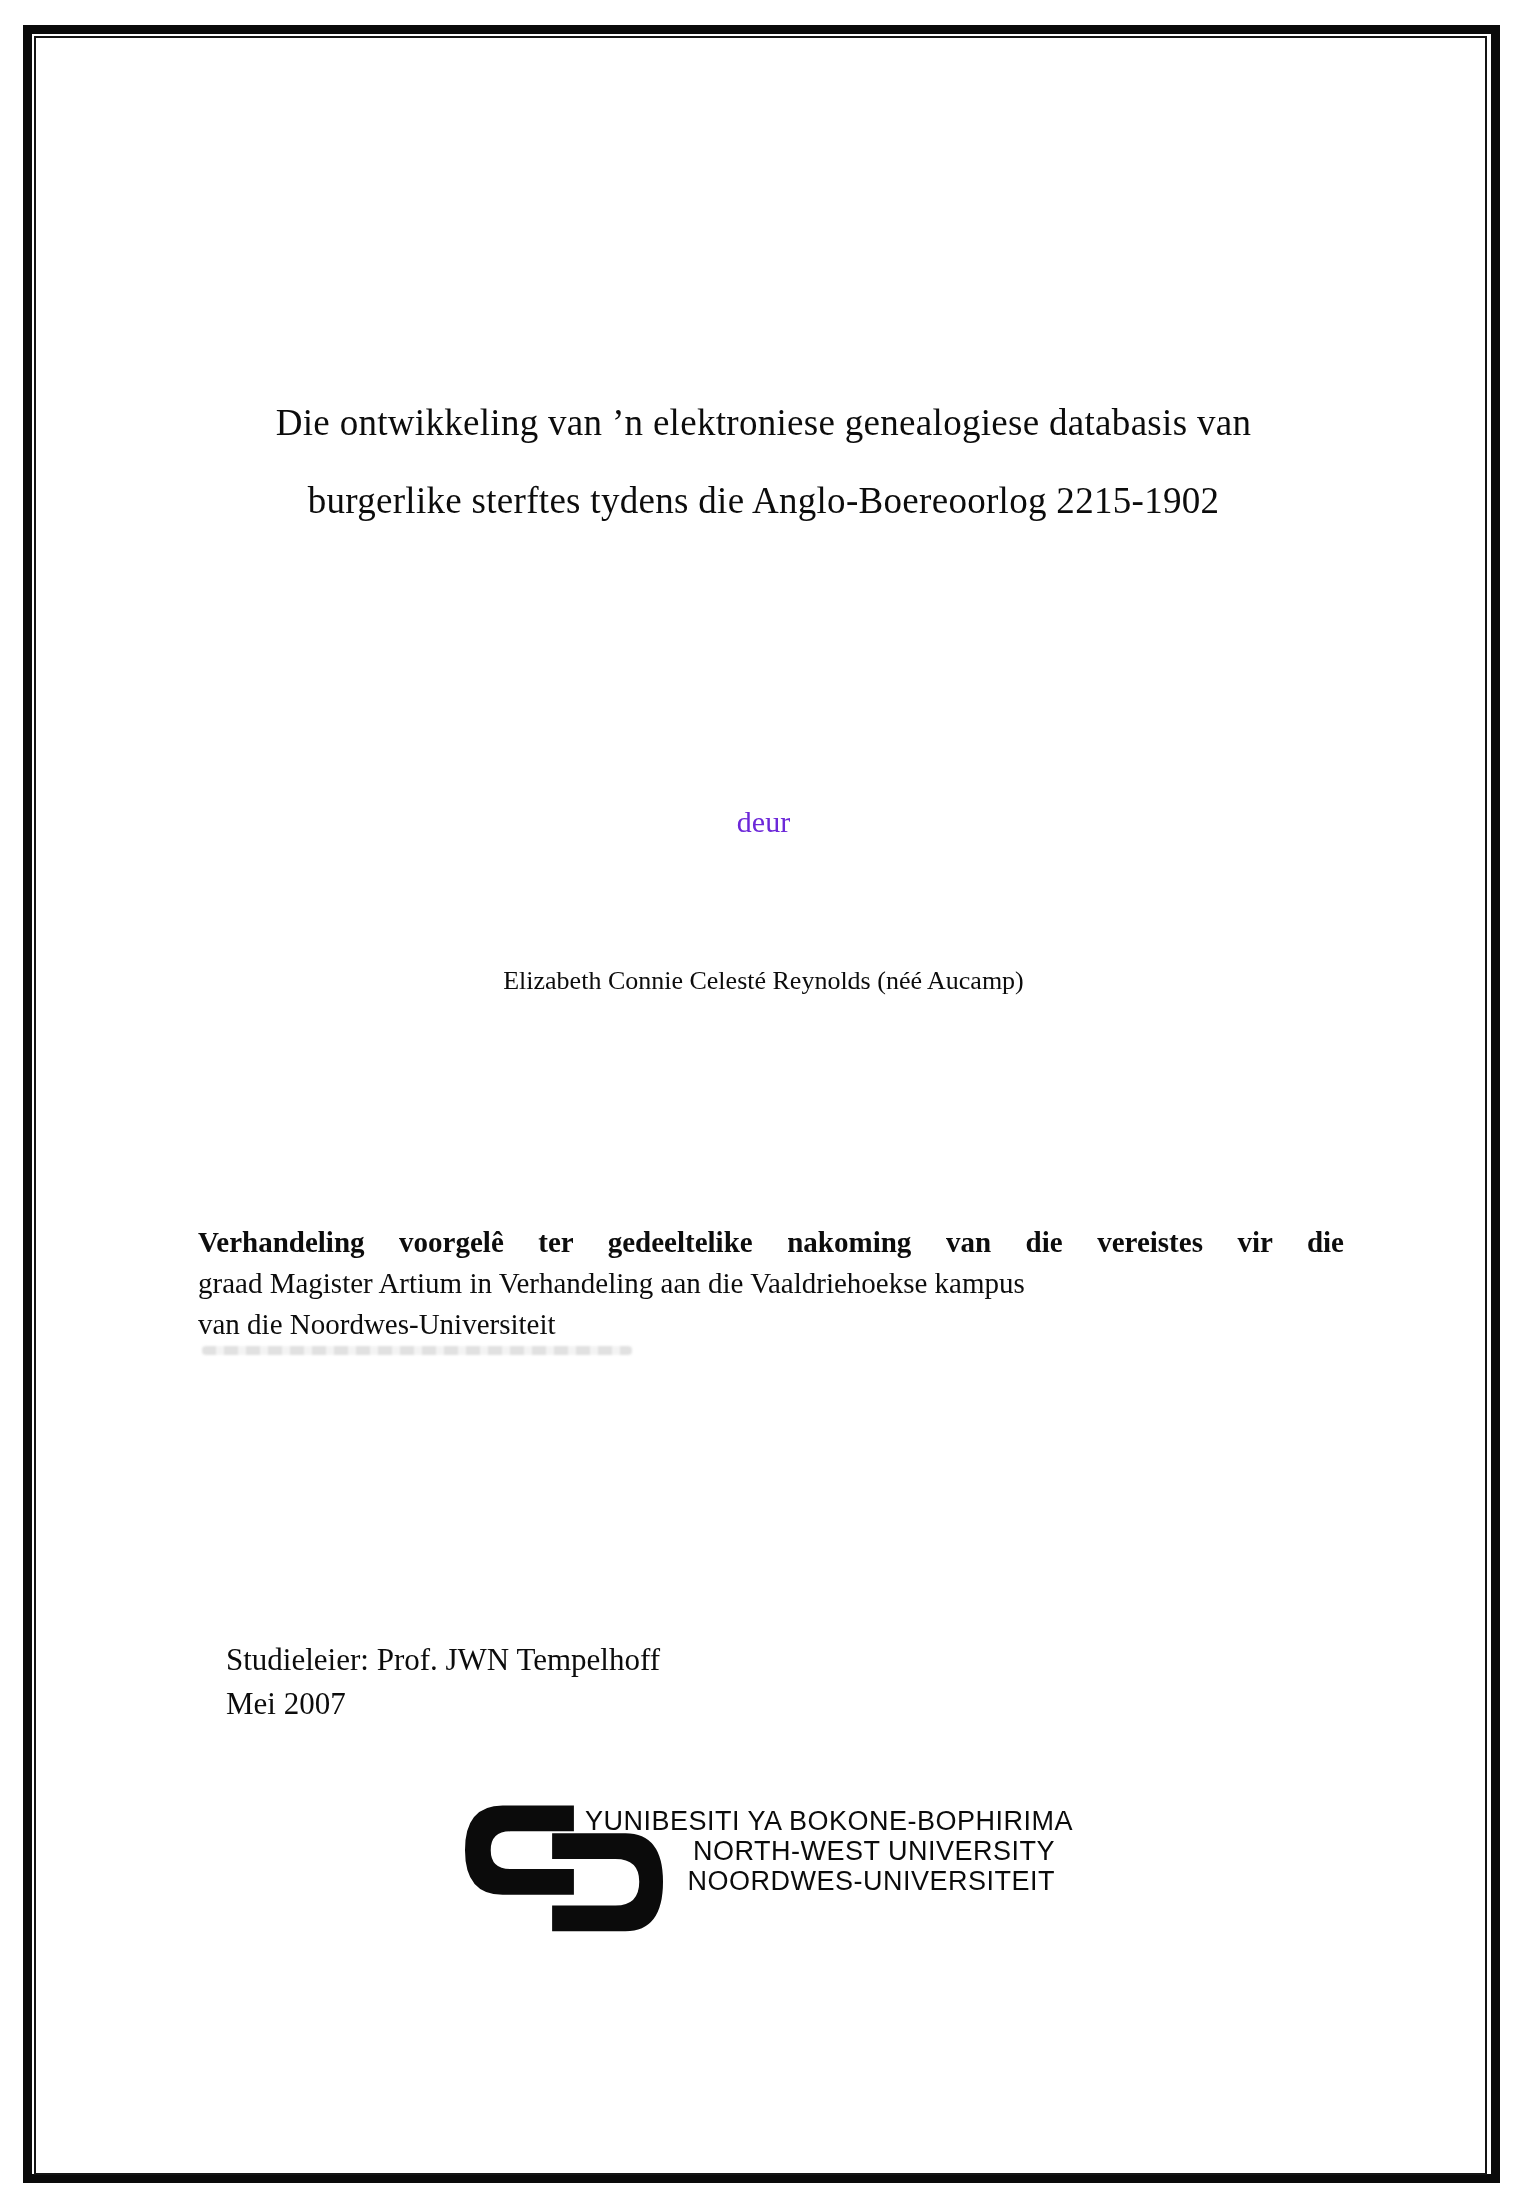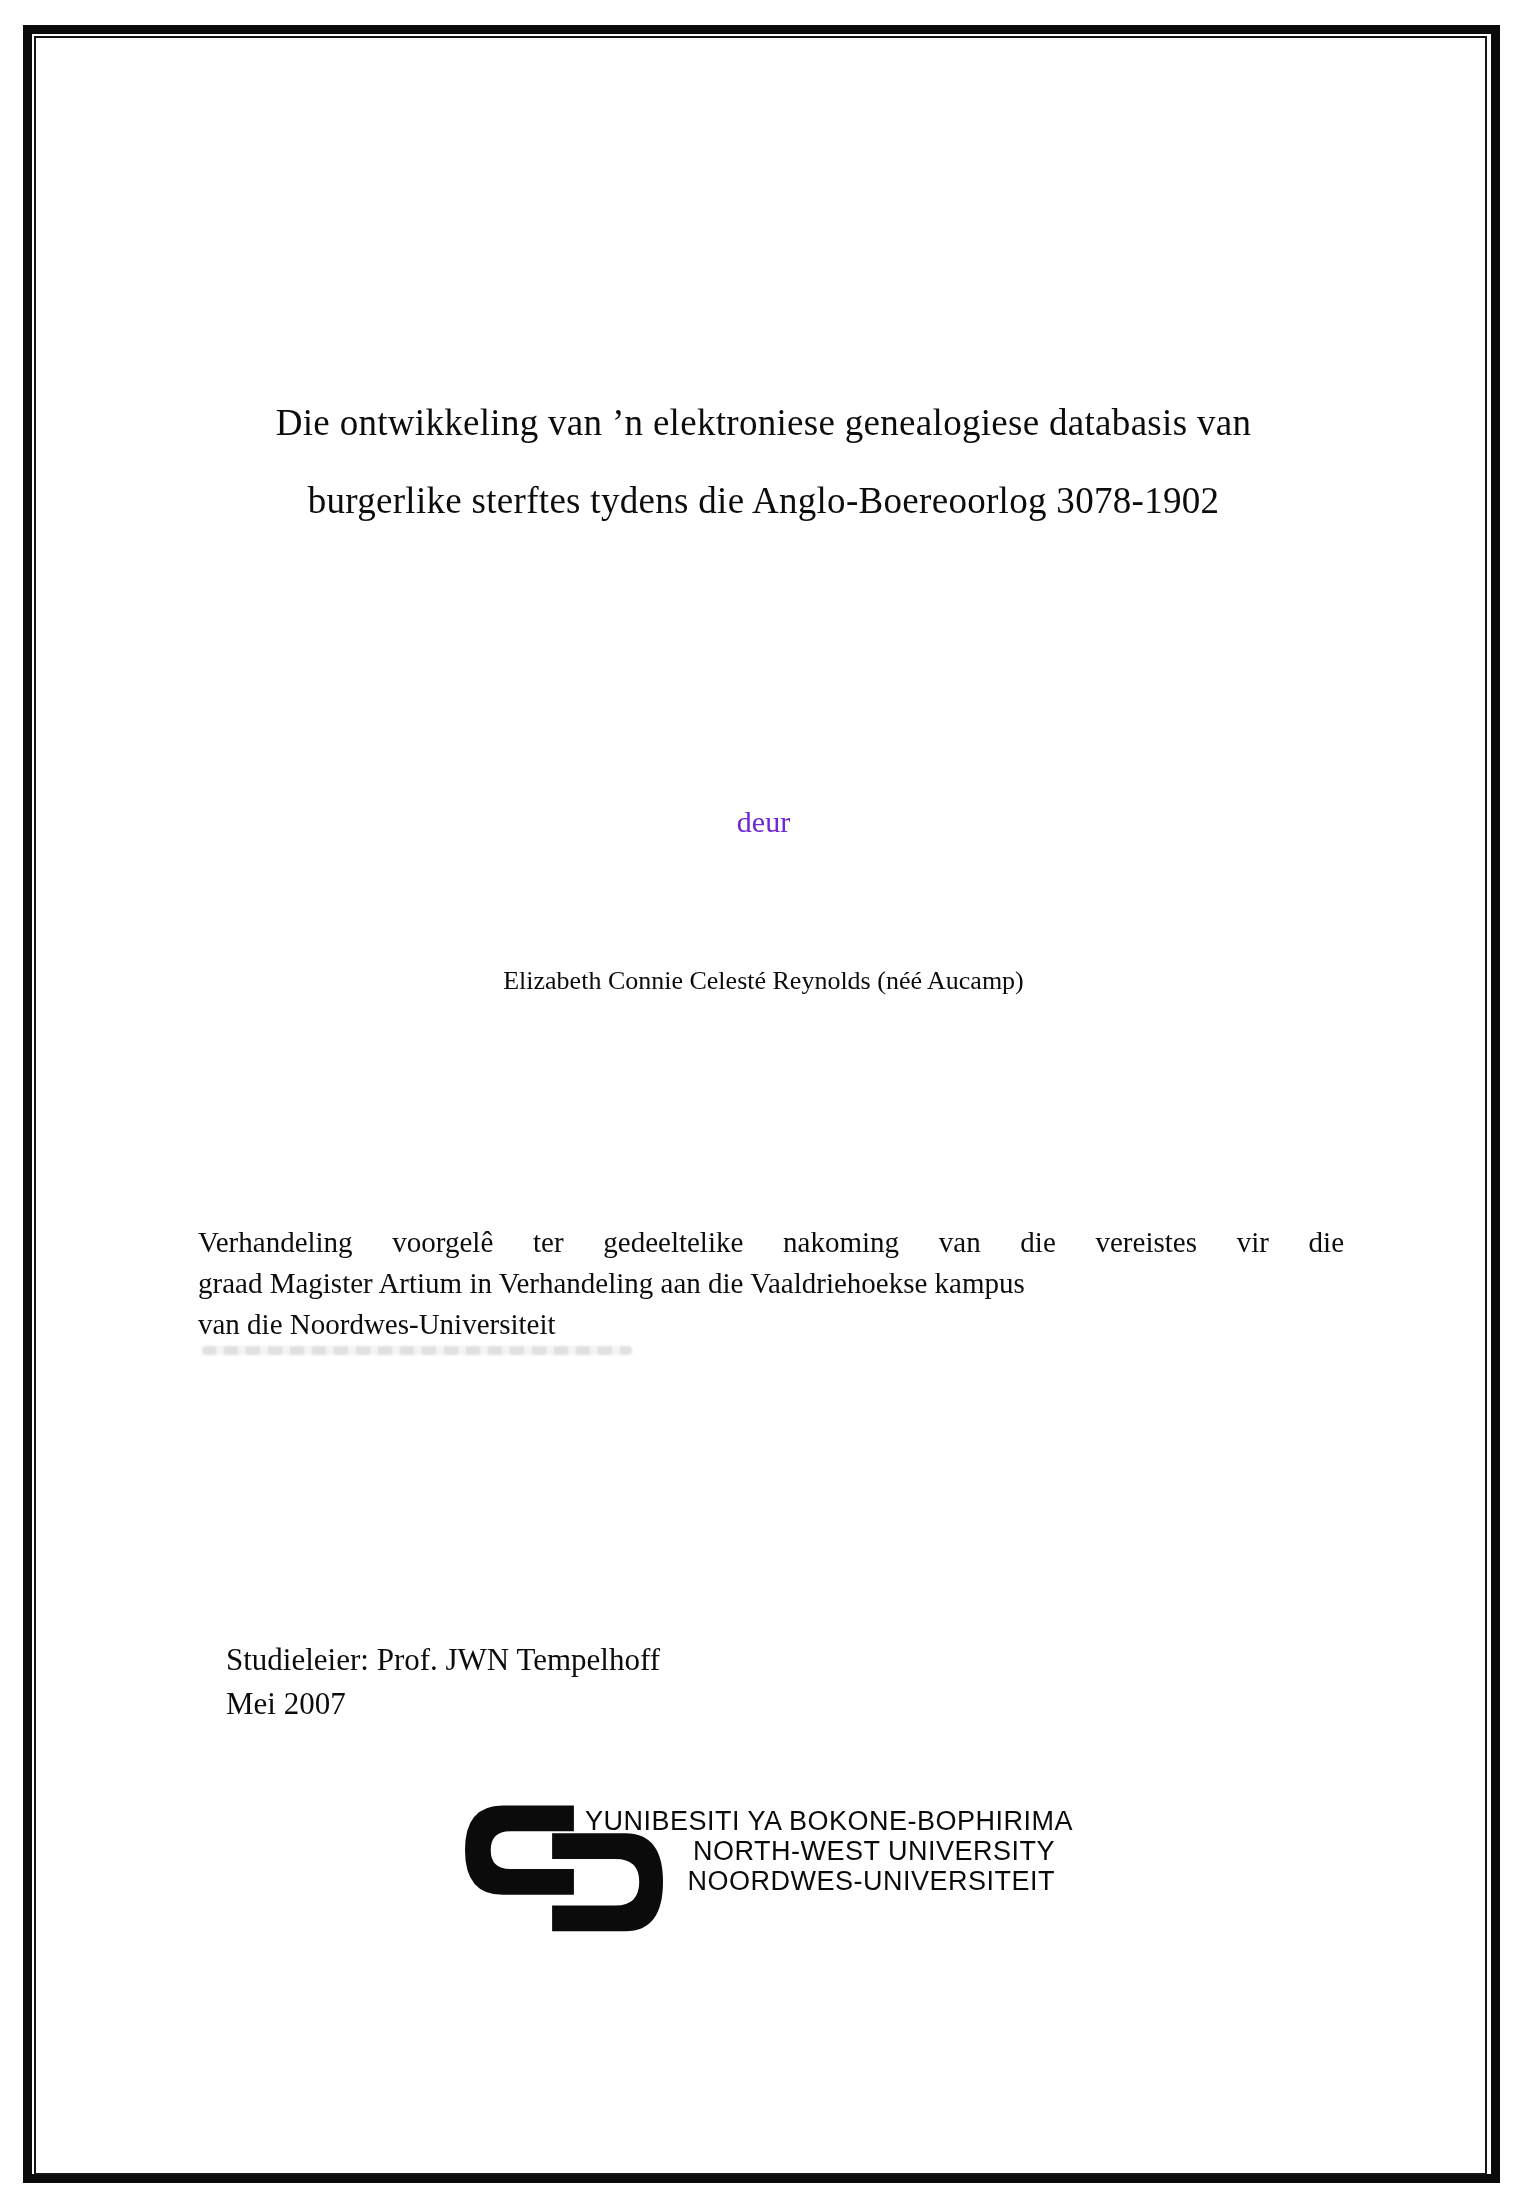--- a/index.html
+++ b/index.html
@@ -35,21 +35,21 @@
 
   .author {
     position: absolute; left: 0; top: 958px; width: 1527px;
     text-align: center; font-size: 26px; line-height: 46px; color: #0c0c0c;
   }
 
   .statement {
     position: absolute; left: 198px; top: 1222px; width: 1146px;
     font-size: 29px; line-height: 41px; color: #0d0d0d;
   }
-  .statement .line-justify { text-align: justify; text-align-last: justify; }
+  .statement .line-justify { text-align: justify; text-align-last: justify; font-weight: bold; }
   .statement .italic { }
 
   .scan-artifact {
     position: absolute; left: 202px; top: 1346px; width: 430px; height: 9px;
     background: repeating-linear-gradient(90deg, #bdbdbd 0 14px, #e6e6e6 14px 22px);
     opacity: 0.45; filter: blur(1px); border-radius: 4px;
   }
 
   .supervisor-block {
     position: absolute; left: 198px; top: 1638px; width: 900px;
@@ -72,21 +72,21 @@
 </head>
 <body>
 
 <div class="page">
 
   <div class="frame-outer"></div>
   <div class="frame-inner"></div>
 
   <div class="title-block">
     <div>Die ontwikkeling van ’n elektroniese genealogiese databasis van</div>
-    <div>burgerlike sterftes tydens die Anglo-Boereoorlog 3078-1902</div>
+    <div>burgerlike sterftes tydens die Anglo-Boereoorlog 2215-1902</div>
   </div>
 
   <div class="byline">deur</div>
 
   <div class="author">Elizabeth Connie Celesté Reynolds (néé Aucamp)</div>
 
   <div class="statement">
     <div class="line-justify">Verhandeling voorgelê ter gedeeltelike nakoming van die vereistes vir die</div>
     <div>
       <span>graad</span>

